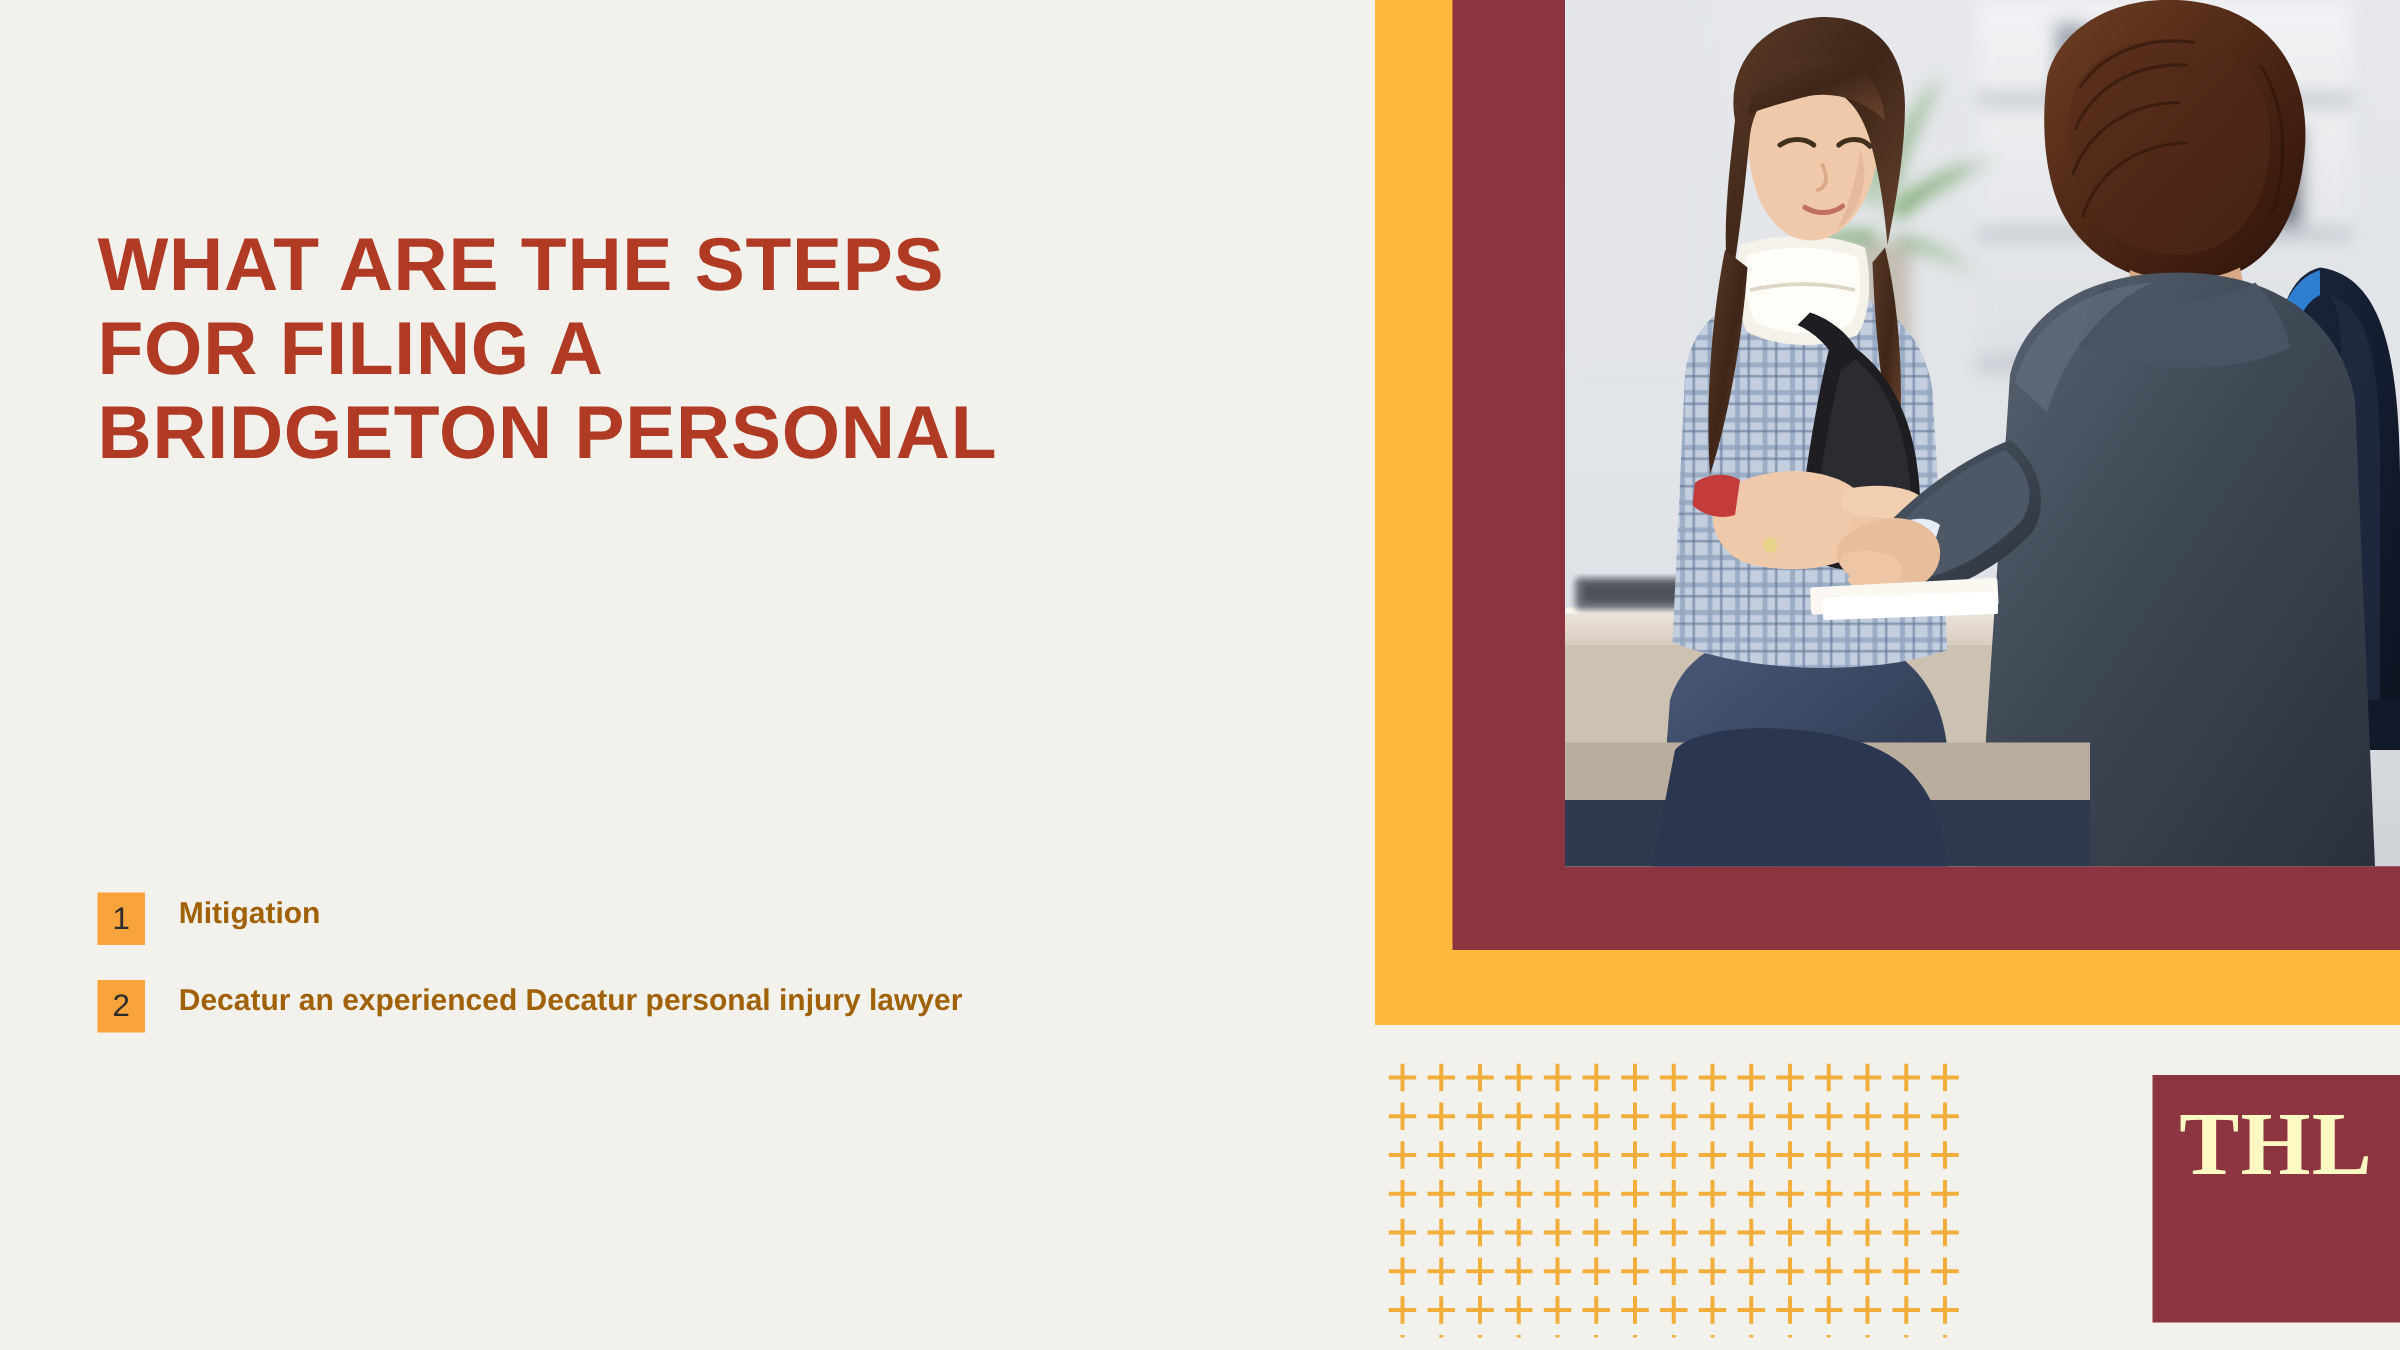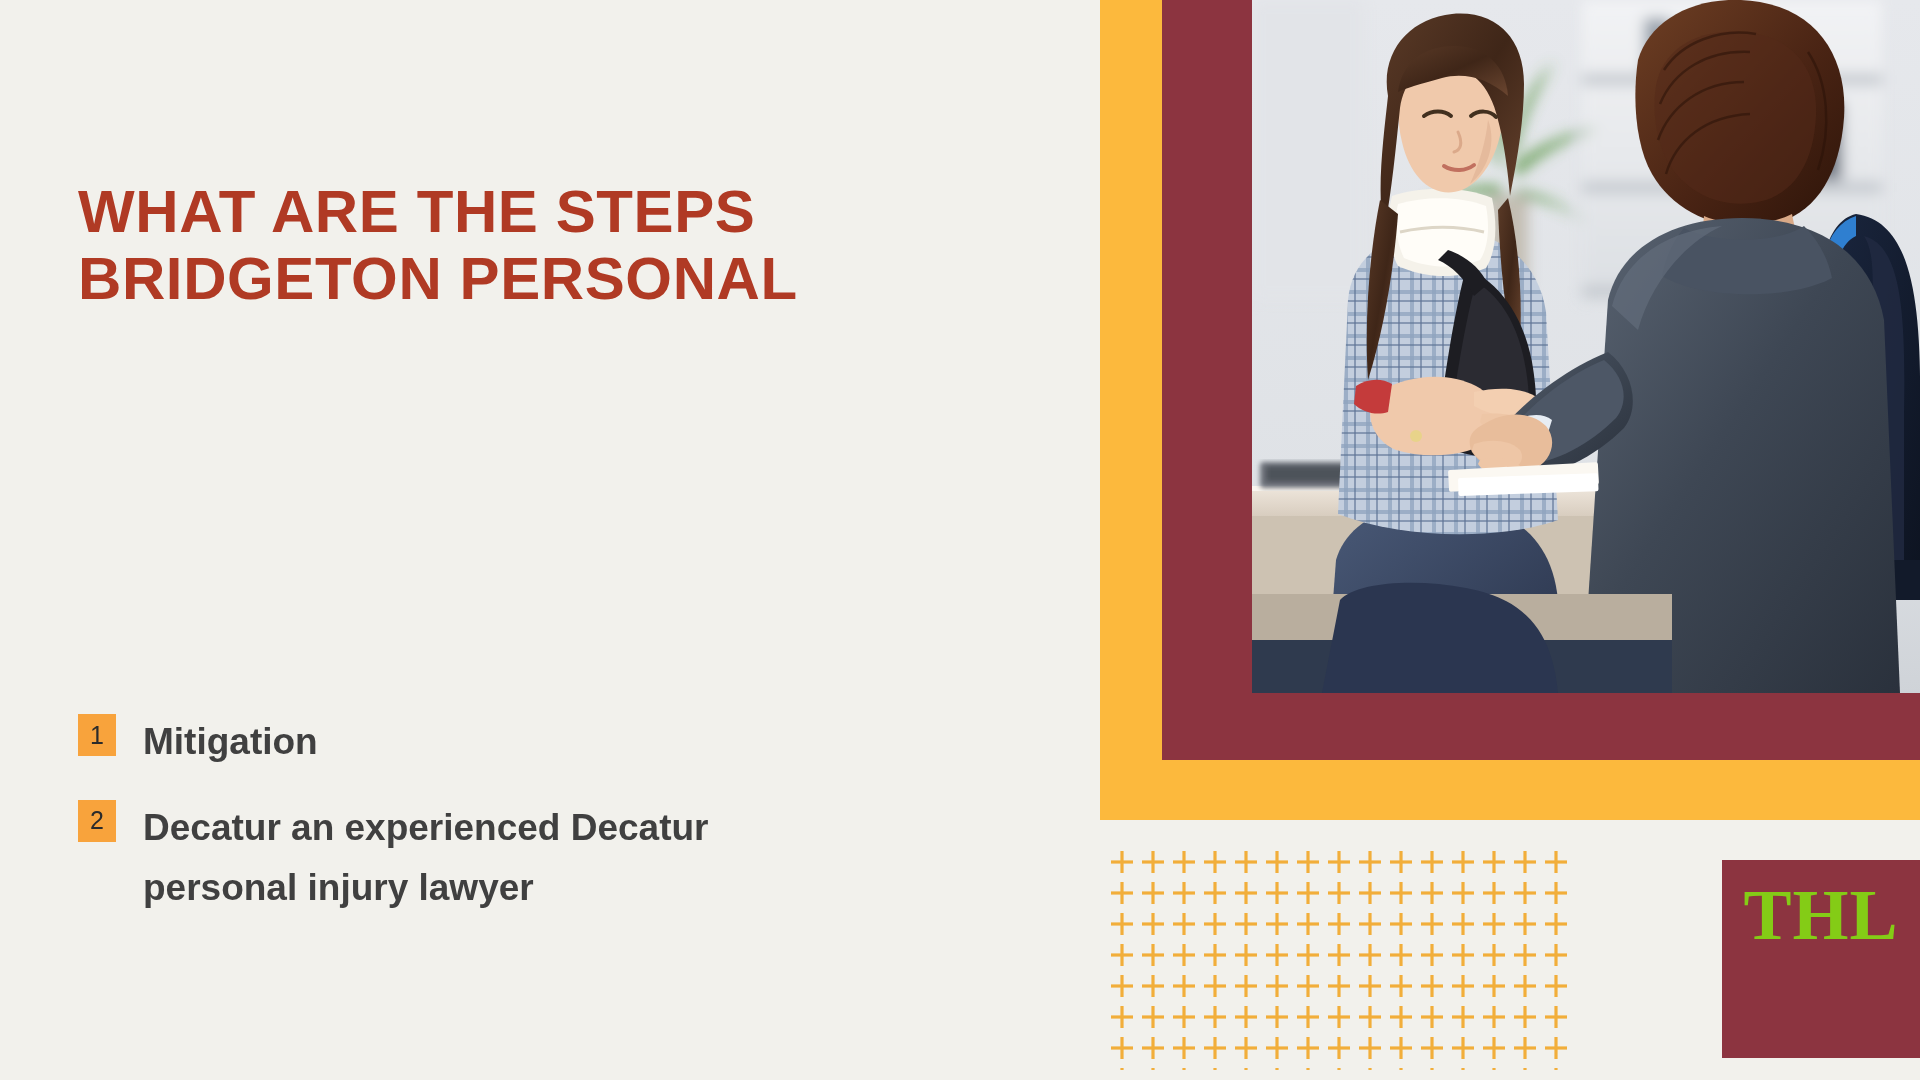--- a/index.html
+++ b/index.html
@@ -62,22 +62,22 @@
     color:#2B2B2B;
     font-size:25px;
     font-weight:400;
     display:flex;
     align-items:center;
     justify-content:center;
     margin-top:2px;
   }
   .step-text {
     margin-left:27px;
-    color:#404040;
-    font-size:37px;
+    color:#a16207;
+    font-size:24px;
     font-weight:bold;
     line-height:1.62;
     max-width:720px;
   }
 
   
   #photo-frame {
     position:absolute;
     left:1100px; top:0;
     width:820px; height:820px;
@@ -115,35 +115,36 @@
   #thl-logo {
     position:absolute;
     left:1722px; top:860px;
     width:198px; height:198px;
     background:#8C3440;
     display:flex;
     align-items:flex-start;
     justify-content:center;
   }
   #thl-logo .thl-text {
-    color:#84cc16;
+    color:#fef9c3;
     font-size:72px;
     font-weight:bold;
     letter-spacing:1px;
     margin-top:14px;
     font-family:"Liberation Serif", serif;
   }
 </style>
 </head>
 <body>
 
 <div id="left-col">
 
   <h1 id="page-title">
     <span class="tl">WHAT ARE THE STEPS</span>
+    <span class="tl">FOR FILING A</span>
     <span class="tl">BRIDGETON PERSONAL</span>
   </h1>
 
 
   <ol id="steps-list">
     <li class="step-row">
       <span class="step-num">1</span>
       <span class="step-text">Mitigation</span>
     </li>
     <li class="step-row">

